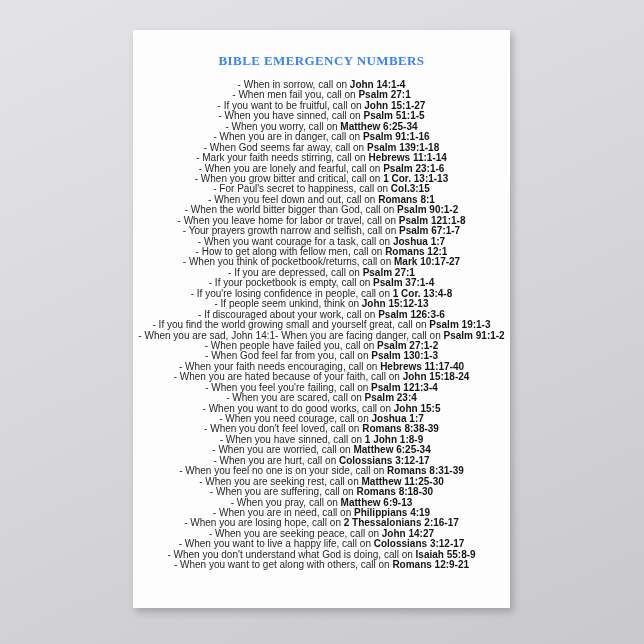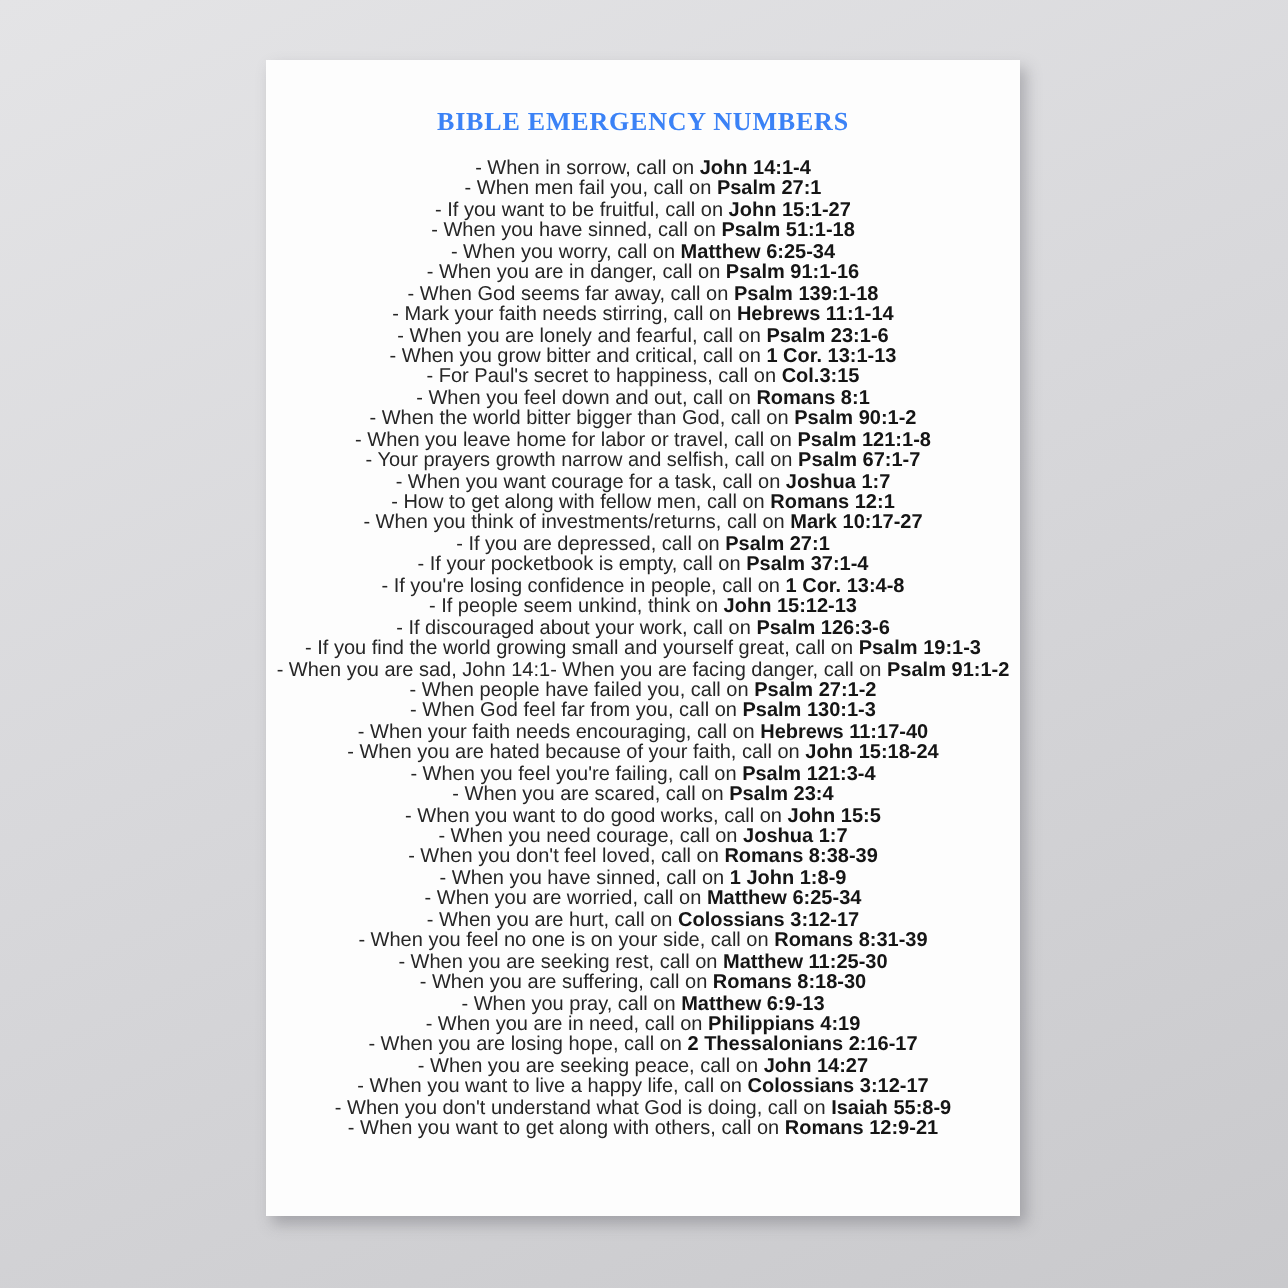--- a/index.html
+++ b/index.html
@@ -55,35 +55,35 @@
 </head>
 <body>
 
 <div class="scene">
   <div class="poster">
     <h1 class="poster-title">BIBLE EMERGENCY NUMBERS</h1>
     <div class="verse-list" id="verse-list">
         <div class="verse-line"><span>- When in sorrow, call on </span><b>John 14:1-4</b></div>
         <div class="verse-line"><span>- When men fail you, call on </span><b>Psalm 27:1</b></div>
         <div class="verse-line"><span>- If you want to be fruitful, call on </span><b>John 15:1-27</b></div>
-        <div class="verse-line"><span>- When you have sinned, call on </span><b>Psalm 51:1-18</b></div>
+        <div class="verse-line"><span>- When you have sinned, call on </span><b>Psalm 51:1-5</b></div>
         <div class="verse-line"><span>- When you worry, call on </span><b>Matthew 6:25-34</b></div>
         <div class="verse-line"><span>- When you are in danger, call on </span><b>Psalm 91:1-16</b></div>
         <div class="verse-line"><span>- When God seems far away, call on </span><b>Psalm 139:1-18</b></div>
         <div class="verse-line"><span>- Mark your faith needs stirring, call on </span><b>Hebrews 11:1-14</b></div>
         <div class="verse-line"><span>- When you are lonely and fearful, call on </span><b>Psalm 23:1-6</b></div>
         <div class="verse-line"><span>- When you grow bitter and critical, call on </span><b>1 Cor. 13:1-13</b></div>
         <div class="verse-line"><span>- For Paul's secret to happiness, call on </span><b>Col.3:15</b></div>
         <div class="verse-line"><span>- When you feel down and out, call on </span><b>Romans 8:1</b></div>
         <div class="verse-line"><span>- When the world bitter bigger than God, call on </span><b>Psalm 90:1-2</b></div>
         <div class="verse-line"><span>- When you leave home for labor or travel, call on </span><b>Psalm 121:1-8</b></div>
         <div class="verse-line"><span>- Your prayers growth narrow and selfish, call on </span><b>Psalm 67:1-7</b></div>
         <div class="verse-line"><span>- When you want courage for a task, call on </span><b>Joshua 1:7</b></div>
         <div class="verse-line"><span>- How to get along with fellow men, call on </span><b>Romans 12:1</b></div>
-        <div class="verse-line"><span>- When you think of investments/returns, call on </span><b>Mark 10:17-27</b></div>
+        <div class="verse-line"><span>- When you think of pocketbook/returns, call on </span><b>Mark 10:17-27</b></div>
         <div class="verse-line"><span>- If you are depressed, call on </span><b>Psalm 27:1</b></div>
         <div class="verse-line"><span>- If your pocketbook is empty, call on </span><b>Psalm 37:1-4</b></div>
         <div class="verse-line"><span>- If you're losing confidence in people, call on </span><b>1 Cor. 13:4-8</b></div>
         <div class="verse-line"><span>- If people seem unkind, think on </span><b>John 15:12-13</b></div>
         <div class="verse-line"><span>- If discouraged about your work, call on </span><b>Psalm 126:3-6</b></div>
         <div class="verse-line"><span>- If you find the world growing small and yourself great, call on </span><b>Psalm 19:1-3</b></div>
         <div class="verse-line"><span>- When you are sad, John 14:1- When you are facing danger, call on </span><b>Psalm 91:1-2</b></div>
         <div class="verse-line"><span>- When people have failed you, call on </span><b>Psalm 27:1-2</b></div>
         <div class="verse-line"><span>- When God feel far from you, call on </span><b>Psalm 130:1-3</b></div>
         <div class="verse-line"><span>- When your faith needs encouraging, call on </span><b>Hebrews 11:17-40</b></div>

